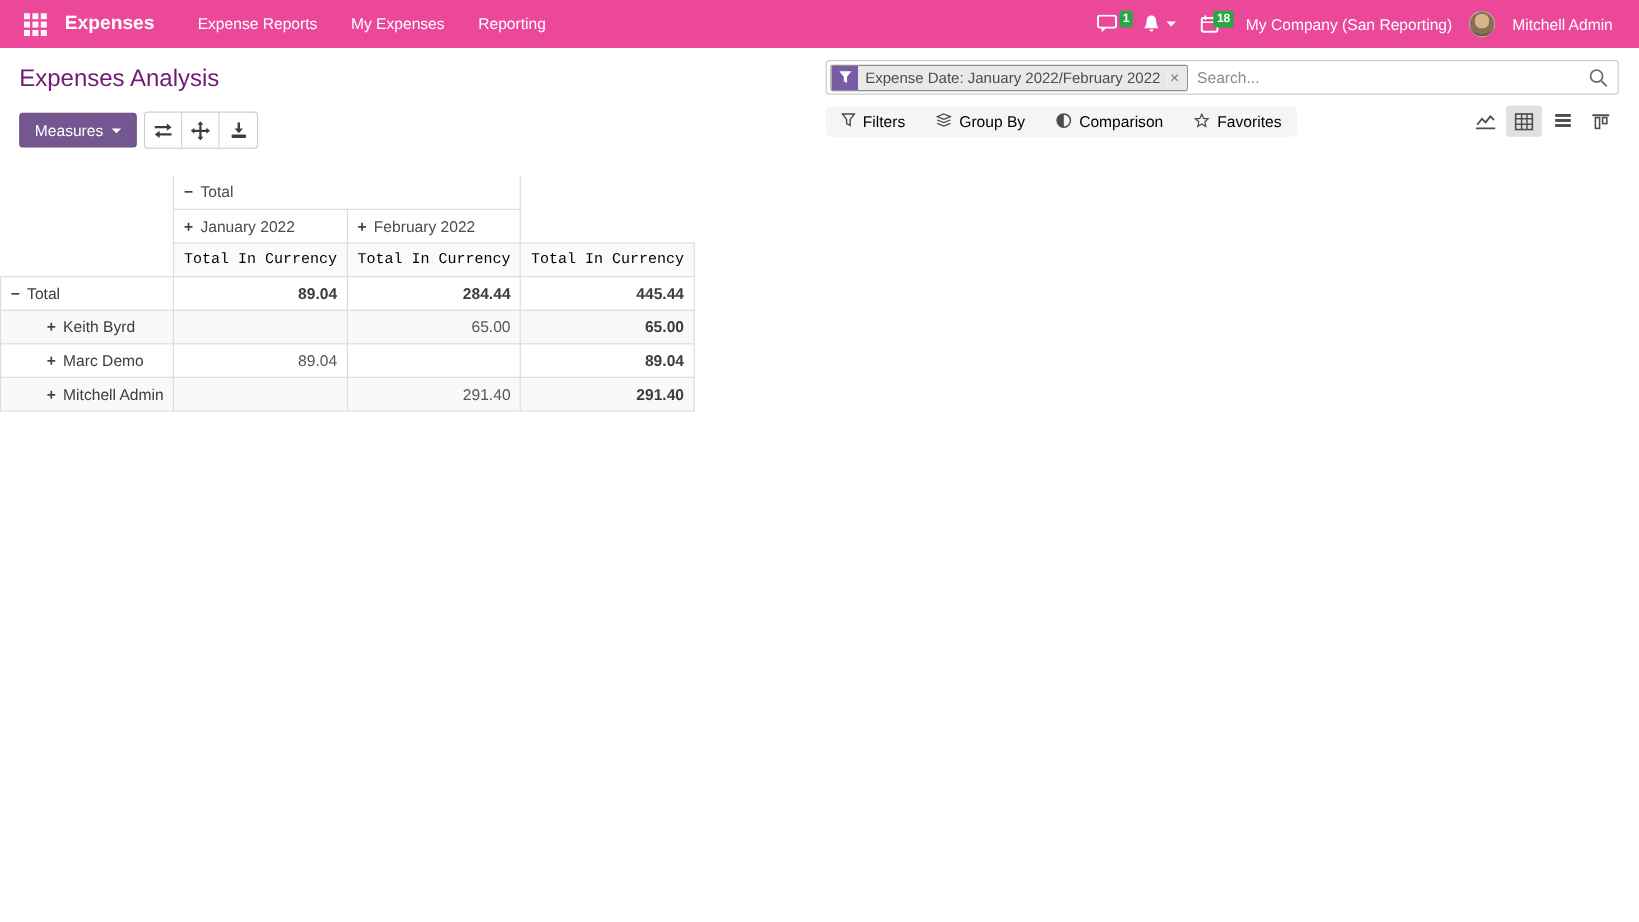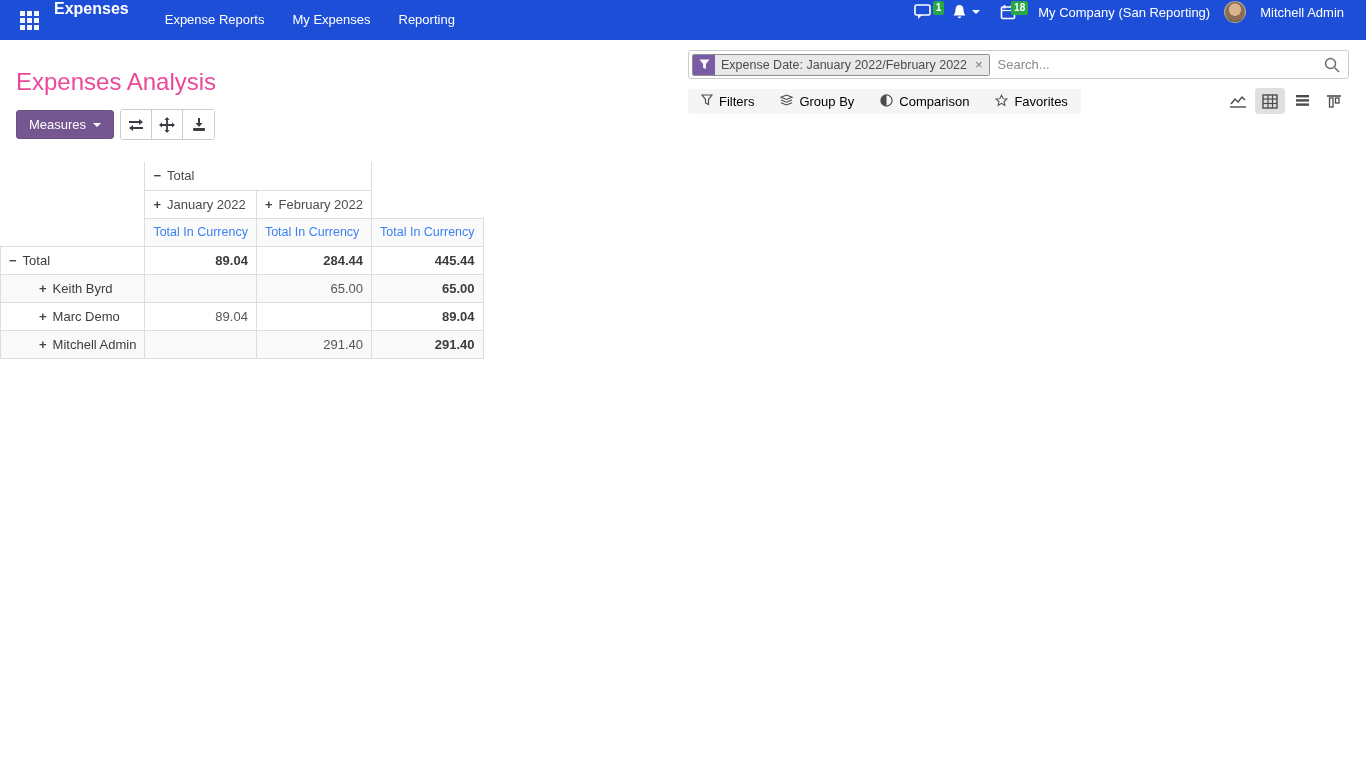--- a/index.html
+++ b/index.html
@@ -1,20 +1,20 @@
 <!DOCTYPE html>
 <html><head>
 <meta charset="utf-8">
 <style>
   * { margin:0; padding:0; box-sizing:border-box; }
   html,body { width:1366px; height:768px; background:#fff; overflow:hidden;
     font-family:"Liberation Sans", sans-serif; }
 
   
-  .navbar { height:40px; background:#1d4ed8; display:flex; align-items:flex-start;
+  .navbar { height:40px; background:#ec4899; display:flex; align-items:center;
     color:#fff; padding:0 12px; }
   .apps-btn { width:34px; height:40px; display:flex; align-items:center; justify-content:center; cursor:pointer; }
   .grid-icon { display:grid; grid-template-columns:repeat(3,5px); grid-template-rows:repeat(3,5px); gap:2px; }
   .grid-icon i { background:#fff; opacity:.95; display:block; }
   .brand { font-size:16px; font-weight:bold; margin:0 22px 0 8px; }
   .nav-item { font-size:13px; padding:0 14px; line-height:40px; cursor:pointer; white-space:nowrap; }
   .spacer { flex:1; }
   .systray { display:flex; align-items:center; gap:4px; }
   .tray-btn { position:relative; padding:4px 8px; display:flex; align-items:center; cursor:pointer; }
   .badge { position:absolute; top:1px; right:-4px; background:#28a745; color:#fff;
@@ -22,21 +22,21 @@
   .caret-down { width:0; height:0; border-left:4px solid transparent; border-right:4px solid transparent;
     border-top:4px solid #fff; margin-left:5px; }
   .company-name, .user-name { font-size:13px; padding:0 10px; white-space:nowrap; cursor:pointer; }
   .avatar { width:22px; height:22px; border-radius:50%; overflow:hidden; flex:none;
     background:radial-gradient(circle at 50% 38%, #d8b38c 0 38%, #8a6f55 39% 70%, #5e4a38 71%);
     border:1px solid rgba(255,255,255,.4); }
 
   
   .control-panel { display:flex; justify-content:space-between; padding:10px 17px 8px 16px; }
   .cp-left { padding-left:0; }
-  .page-title { font-size:24px; font-weight:normal; color:#ec4899; line-height:32px; margin-bottom:11px;margin-top:16px; }
+  .page-title { font-size:20px; font-weight:normal; color:#701a75; line-height:32px; margin-bottom:11px; }
   .cp-buttons { display:flex; align-items:center; gap:6px; }
   .btn-measures { background:#745691; color:#fff; border:1px solid #69507f; border-radius:3px;
     font-size:13px; padding:6px 12px; display:flex; align-items:center; gap:7px; cursor:pointer; }
   .caret-sm { width:0; height:0; border-left:4px solid transparent; border-right:4px solid transparent;
     border-top:4px solid #fff; }
   .btn-group { display:flex; border:1px solid #ccc; border-radius:3px; overflow:hidden; background:#fff; }
   .btn-icon { width:31px; height:29px; display:flex; align-items:center; justify-content:center;
     border-right:1px solid #ccc; cursor:pointer; color:#3c3c43; background:#fff; }
   .btn-icon:last-child { border-right:0; }
 
@@ -66,22 +66,22 @@
   .view-btn.active { background:#dfe0e2; }
 
   
   .content { margin-top:14px; }
   table.pivot { border-collapse:collapse; font-size:13px; table-layout:fixed; }
   table.pivot col.c0 { width:140px; } table.pivot col.c1 { width:107px; }
   table.pivot col.c2 { width:108px; } table.pivot col.c3 { width:106px; }
   table.pivot td, table.pivot th { height:28px; padding:4px 8px; font-weight:normal; }
   .cell-blank { border:0; background:#fff; }
   .hdr-cell { border:1px solid #ddd; border-top:0; text-align:left; color:#4c4c4c; cursor:pointer; white-space:nowrap; }
-  .measure-cell { border:1px solid #ddd; background:#fafafa; color:#3b82f6; font-size:12.5px;
-    text-align:left; padding:4px 5px; white-space:nowrap; cursor:pointer; }
+  .measure-cell { border:1px solid #ddd; background:#fafafa; color:#000000; font-size:12.5px;
+    text-align:left; padding:4px 5px; white-space:nowrap; cursor:pointer;font-family:Liberation Mono, monospace; }
   .row-label { border:1px solid #ddd; text-align:left; color:#3c3c3c; cursor:pointer; white-space:nowrap; }
   .row-label.depth1 { padding-left:38px; }
   .val { border:1px solid #ddd; text-align:right; color:#555; }
   .val.bold { font-weight:bold; color:#3c3c3c; }
   tr.striped td, tr.striped th { background:#f9f9f9;margin-left:36px; }
   .expander { font-weight:bold; color:#444; margin-right:6px; display:inline-block; }
 
   svg { display:block; }
 </style>
 </head>

